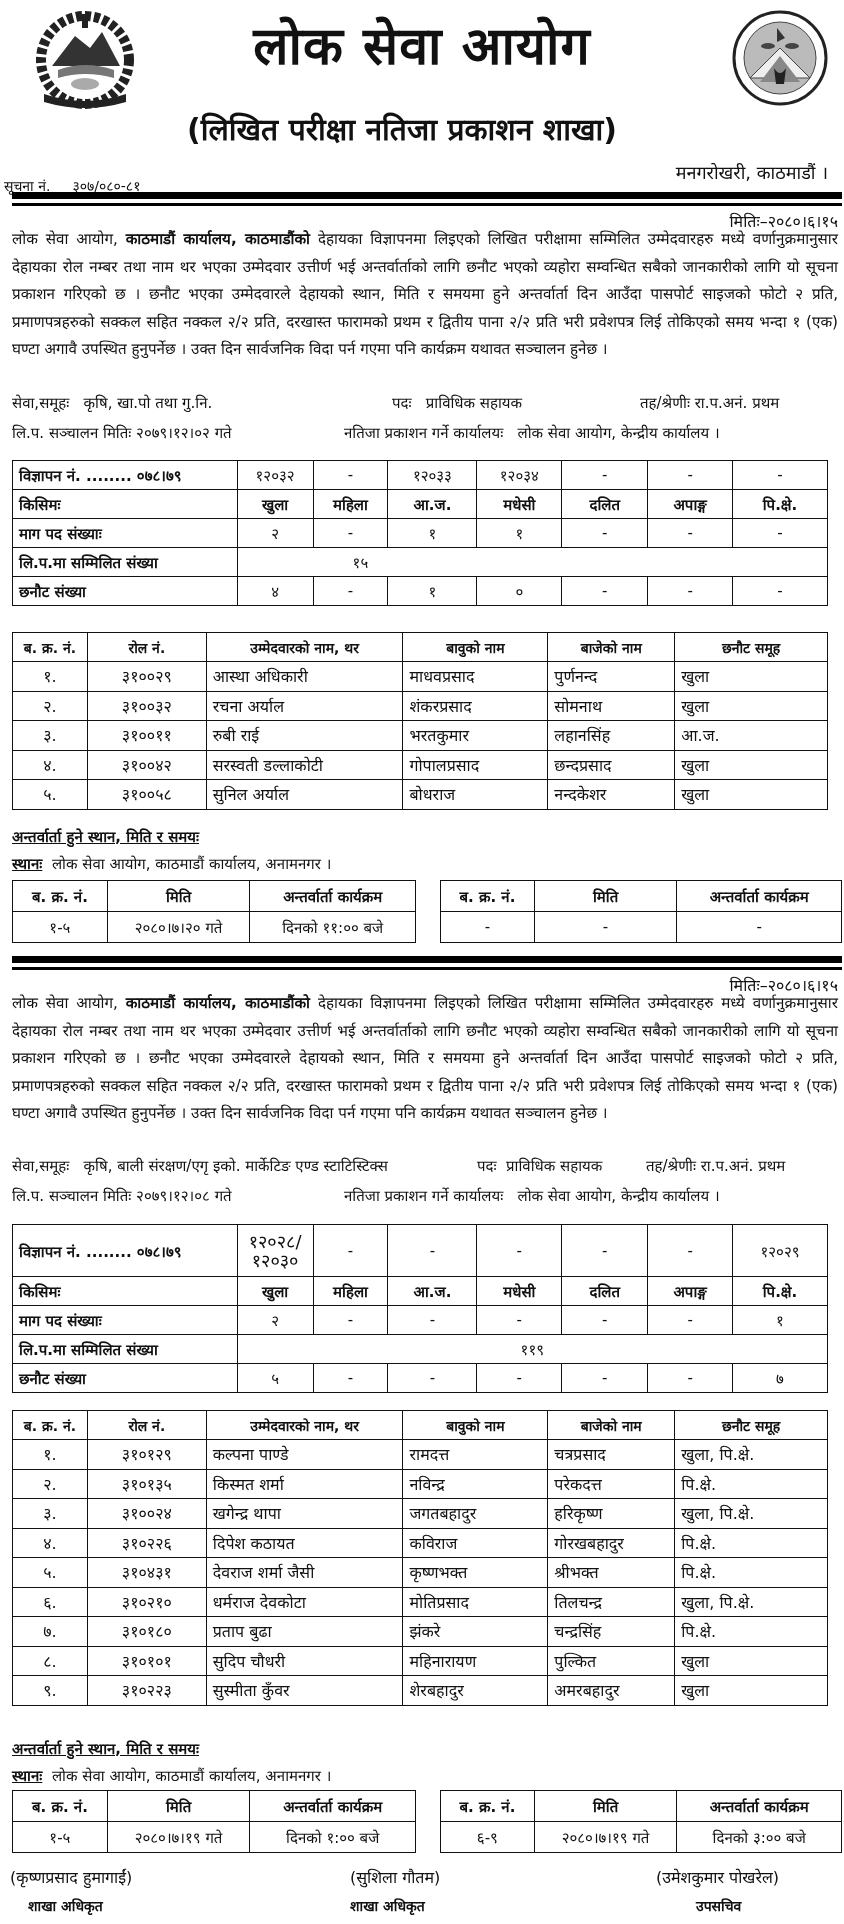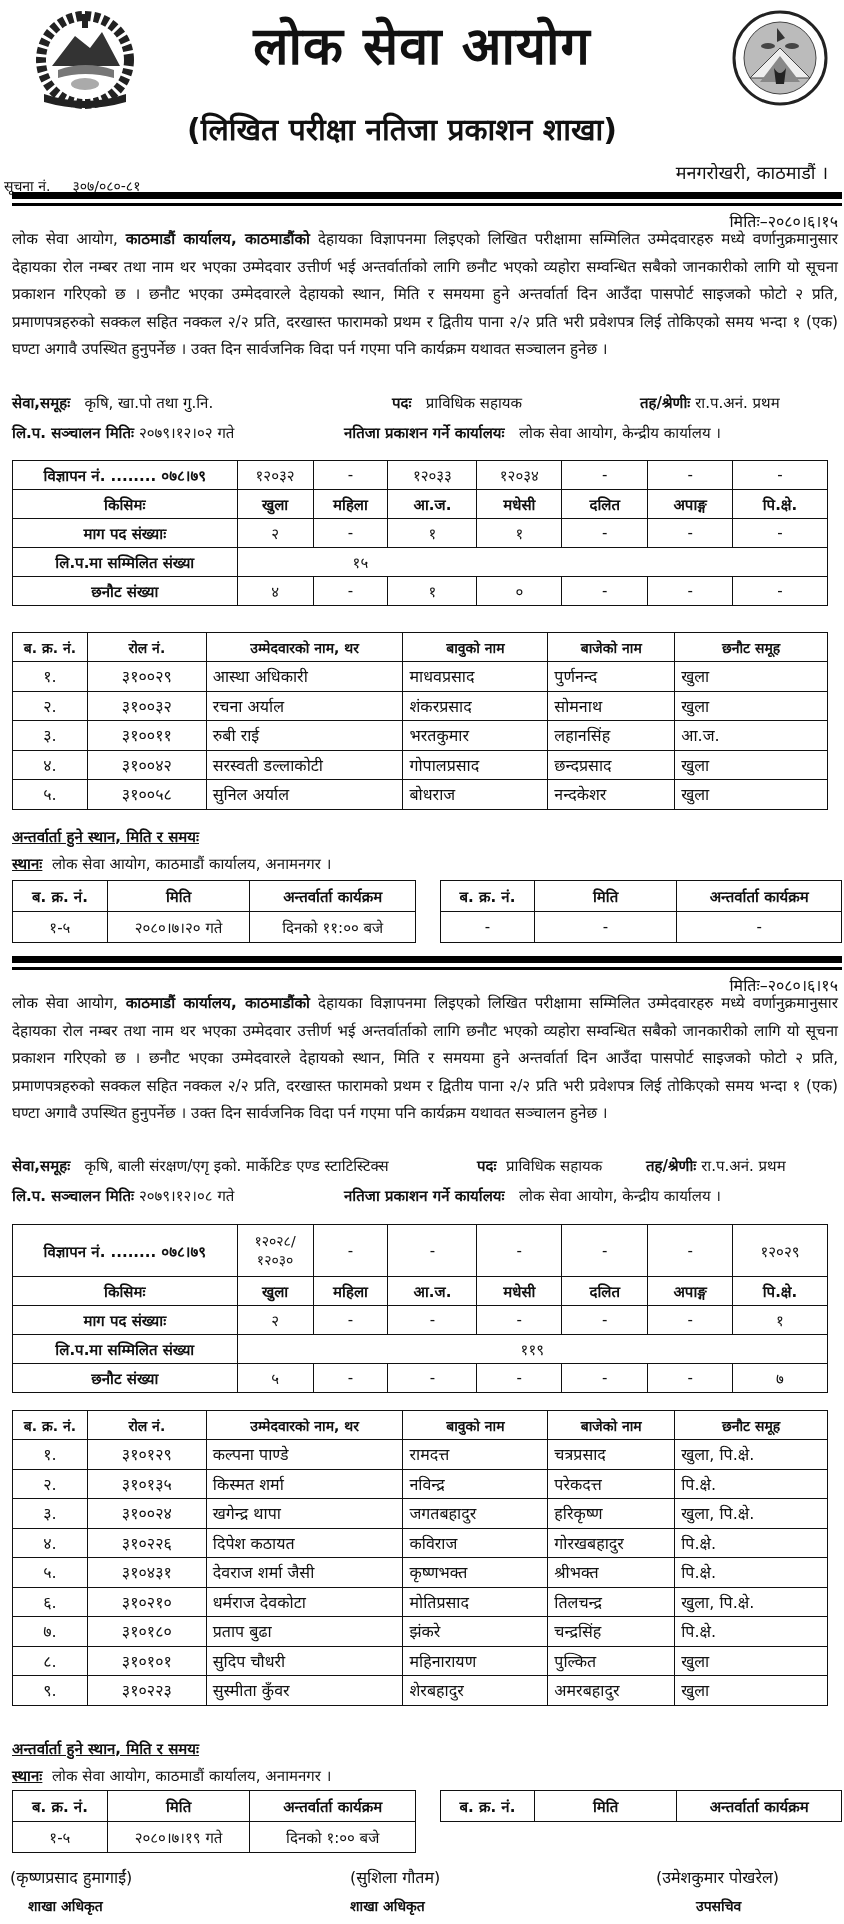--- a/index.html
+++ b/index.html
@@ -12,24 +12,24 @@
   .logo-right { left:730px; top:8px; width:100px; height:100px; }
   .notice-no { left:4px; top:160px; font-size:14px;margin-top:16px; }
   .notice-no .gap { display:inline-block; width:22px; }
   .place { right:16px; top:160px; font-size:18px; }
   .rule-thick { left:12px; width:830px; height:7px; background:#000; }
   .rule-thin { left:12px; width:830px; height:3px; background:#000; }
   .date { right:6px; font-size:16px; }
   .para { left:12px; width:826px; font-size:15.2px; line-height:27.6px; text-align:justify; }
   .para b { font-weight:bold; }
   .meta { font-size:15px; white-space:nowrap; }
-  .meta b { font-weight:bold; }
+  .meta b { font-weight:normal; }
   table { border-collapse:collapse; position:absolute; font-size:15px; }
   td, th { border:1.5px solid #111; padding:0 6px; height:28px; text-align:center; }
-  .sum td:first-child { text-align:center; font-weight:bold;margin-left:46px; }
+  .sum td:first-child { text-align:left; font-weight:bold;margin-left:46px; }
   .sum .hdr td { font-weight:bold; }
   .cand th { font-weight:bold; font-size:14px; }
   .cand td { font-size:16px; height:28.5px; }
   .cand td.l { text-align:left; }
   .intv th { font-weight:bold; height:30px; }
   .intv td { height:30px; }
   .u { text-decoration:underline; font-weight:bold; }
   .sig { font-size:16px; }
   .sig-title { font-size:14px; font-weight:bold; }
 </style>
@@ -259,21 +259,21 @@
       <col style="width:75px">
       <col style="width:89px">
       <col style="width:85px">
       <col style="width:86px">
       <col style="width:85px">
       <col style="width:95px">
     </colgroup>
   <tbody>
       <tr style="height:52px;">
     <td>विज्ञापन नं. ........ ०७८।७९</td>
-    <td style="font-size:14px; line-height:19px; padding:2px 8px;">१२०२८/ १२०३०</td>
+    <td style="font-size:18px; line-height:19px; padding:2px 8px;">१२०२८/ १२०३०</td>
     <td>-</td>
     <td>-</td>
     <td>-</td>
     <td>-</td>
     <td>-</td>
     <td>१२०२९</td>
   </tr>
   <tr class="hdr">
     <td>किसिमः</td>
     <td>खुला</td>
@@ -433,20 +433,25 @@
       <col style="width:94px">
       <col style="width:143px">
       <col style="width:165px">
     </colgroup>
   <tbody>
       <tr>
     <th>ब. क्र. नं.</th>
     <th>मिति</th>
     <th>अन्तर्वार्ता कार्यक्रम</th>
   </tr>
+  <tr>
+    <td>६-९</td>
+    <td>२०८०।७।१९ गते</td>
+    <td>दिनको ३:०० बजे</td>
+  </tr>
 </tbody>
   </table>
 
 <div class="abs sig" style="left:10px; top:1866px;">(कृष्णप्रसाद हुमागाईं)</div>
 <div class="abs sig-title" style="left:28px; top:1896px;">शाखा अधिकृत</div>
 <div class="abs sig" style="left:350px; top:1866px;text-align:right;">(सुशिला गौतम)</div>
 <div class="abs sig-title" style="left:350px; top:1896px;">शाखा अधिकृत</div>
 <div class="abs sig" style="left:656px; top:1866px;">(उमेशकुमार पोखरेल)</div>
 <div class="abs sig-title" style="left:696px; top:1896px;">उपसचिव</div>
 

